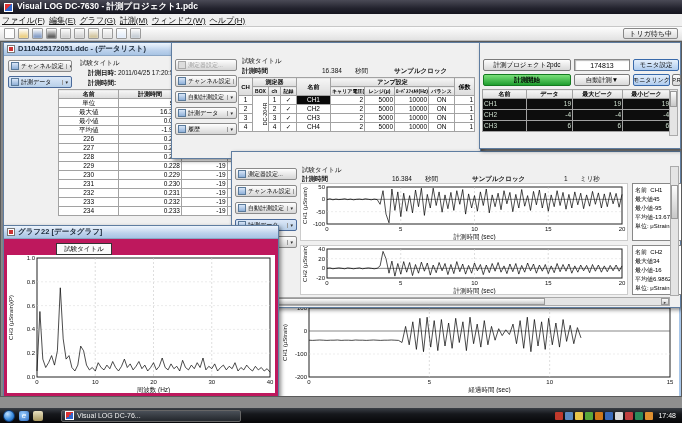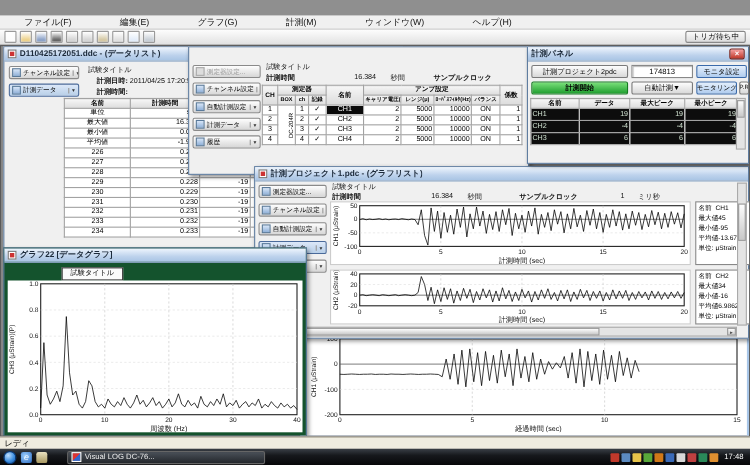--- a/index.html
+++ b/index.html
@@ -5,21 +5,21 @@
 * { margin:0; padding:0; box-sizing:border-box; }
 html,body { width:682px; height:423px; overflow:hidden; font-family:"Liberation Sans", sans-serif; background:#000; }
 #stage { position:relative; width:682px; height:423px; background:#8f8f8f; }
 
 
 #titlebar { position:absolute; left:0; top:0; width:682px; height:14px;
   background:linear-gradient(180deg,#4a4a56,#23232e 60%,#15151e); display:flex; align-items:center; gap:4px; padding:0 4px; }
 #titlebar .t { color:#fff; font-size:8.5px; font-weight:bold; white-space:nowrap; }
 .appico { width:9px; height:9px; background:linear-gradient(135deg,#d33 50%,#36c 50%); border:1px solid #fff; }
 #menubar { position:absolute; left:0; top:14px; width:682px; height:13px; background:#f0f0f0; border-bottom:1px solid #c8c8c8; display:flex; align-items:center; }
-.mitem { font-size:8px; color:#111; padding:0 22px; height:13px; line-height:13px; }
+.mitem { font-size:8px; color:#111; padding:0 2px; height:13px; line-height:13px;text-decoration:underline; }
 #toolbar { position:absolute; left:0; top:27px; width:682px; height:14px; background:linear-gradient(#fdfdfd,#e2e2e2); border-bottom:1px solid #b8b8b8; display:flex; align-items:center; gap:3px; padding:0 4px; }
 .tico { width:11px; height:11px; border:1px solid #9a9a9a; border-radius:1px; box-shadow:inset 0 0 2px rgba(255,255,255,.8); }
 #trigger-btn { position:absolute; right:4px; top:1px; height:11px; padding:0 5px; font-size:7px; line-height:10px;
   background:linear-gradient(#fbfbfb,#dcdcdc); border:1px solid #888; border-radius:2px; }
 #mdi { position:absolute; left:0; top:41px; width:682px; height:356px; background:#8c8c8c; border:1px solid #5a5a5a; overflow:hidden; }
 #statusbar { position:absolute; left:0; top:397px; width:682px; height:11px; background:#efece0; border-top:1px solid #b8b4a4; font-size:7.5px; padding:0 4px; line-height:10px; }
 #taskbar { position:absolute; left:0; top:408px; width:682px; height:15px; background:linear-gradient(#3a3f46,#16181c 40%,#060608); display:flex; align-items:center; gap:4px; padding:0 3px; }
 #start-orb { width:12px; height:12px; border-radius:50%; background:radial-gradient(circle at 35% 30%,#bfe0ff,#3f8fe0 55%,#114f9e); border:1px solid #0a3a78; }
 .tb-ico { width:10px; height:10px; border-radius:2px; }
 #task-btn { height:12px; width:180px; margin-left:14px; background:linear-gradient(#4a5058,#23272c); border:1px solid #666; border-radius:2px;
@@ -77,20 +77,24 @@
 .scroll-v { position:absolute; width:9px; background:#e4e4e4; border:1px solid #aaa; }
 .thumb { position:absolute; background:linear-gradient(#fdfdfd,#c8c8c8); border:1px solid #999; }
 .sarrow { position:absolute; width:8px; height:7px; background:linear-gradient(#fdfdfd,#ccc); border:1px solid #999; font-size:4px; text-align:center; line-height:7px; color:#444; }
 .legendbox { position:absolute; border:1px solid #333; background:#fbfbfb; font-size:6.5px; text-align:center; line-height:10px; }
 </style>
 </head>
 <body>
 
 <div id="stage">
 
+  <div id="titlebar">
+    <div class="appico"></div>
+    <span class="t">Visual LOG DC-7630 - 計測プロジェクト1.pdc</span>
+  </div>
 
   <div id="menubar">
       <span class="mitem">ファイル(F)</span>
       <span class="mitem">編集(E)</span>
       <span class="mitem">グラフ(G)</span>
       <span class="mitem">計測(M)</span>
       <span class="mitem">ウィンドウ(W)</span>
       <span class="mitem">ヘルプ(H)</span>
     </div>
 
@@ -373,24 +377,20 @@
             <text x="268.66666666666663" y="79" font-size="6" text-anchor="middle" fill="#111" font-family="Liberation Sans, sans-serif">10</text>
             <text x="389" y="79" font-size="6" text-anchor="middle" fill="#111" font-family="Liberation Sans, sans-serif">15</text>
             <polyline points="28.0,35.2 31.6,35.4 35.2,35.2 38.7,35.0 42.3,35.2 45.9,35.4 49.5,35.2 53.0,35.2 56.6,35.0 60.2,35.4 63.8,35.2 67.4,35.2 70.9,35.4 74.5,35.0 78.1,35.2 81.7,35.2 85.3,35.4 88.8,35.2 92.4,35.0 96.0,35.2 99.6,35.4 103.1,35.2 106.7,35.2 110.3,35.0 113.9,35.2 117.5,35.4 121.0,37.5 124.6,21.4 128.2,39.8 131.8,16.8 135.4,44.4 138.9,13.3 142.5,46.7 146.1,12.2 149.7,42.1 153.2,15.6 156.8,45.6 160.4,14.5 164.0,41.0 167.6,18.0 171.1,43.3 174.7,13.3 178.3,37.5 181.9,16.8 185.4,45.6 189.0,12.2 192.6,38.7 196.2,19.1 199.8,42.1 203.3,15.6 206.9,39.8 210.5,21.4 214.1,35.2 217.7,23.7 221.2,30.6 224.8,24.8 228.4,29.5 232.0,19.1 235.5,38.7 239.1,15.6 242.7,43.3 246.3,12.2 249.9,46.7 253.4,14.5 257.0,41.0 260.6,16.8 264.2,44.4 267.7,13.3 271.3,39.8 274.9,18.0 278.5,42.1 282.1,14.5 285.6,36.4 289.2,20.3 292.8,38.7 296.4,22.6 300.0,32.9" fill="none" stroke="#000" stroke-width="0.7"></polyline>
             <text x="208.5" y="87" font-size="6.5" text-anchor="middle" fill="#111" font-family="Liberation Sans, sans-serif">経過時間 (sec)</text>
             <text x="6" y="37.5" font-size="6" text-anchor="middle" fill="#111" transform="rotate(-90 6 37.5)" font-family="Liberation Sans, sans-serif">CH1 (μStrain)</text>
           </svg>
         </div>
     </div>
 
     <div class="win" style="left:230px;top:109px;width:450px;height:157px;">
-      <div class="wtb">
-        <div class="docico"></div>
-        <span class="t">計測プロジェクト1.pdc - (グラフリスト)</span>
-      </div>
       <div style="position:absolute;left:3px;top:16px;width:62px;display:flex;flex-direction:column;gap:5px;">
           <div class="sbtn">
             <span class="ic"></span>
             <span>測定器設定...</span>
           </div>
           <div class="sbtn">
             <span class="ic"></span>
             <span>チャンネル設定</span>
             <span class="arr">▼</span>
           </div>
@@ -481,21 +481,21 @@
       <div class="scroll-v" style="right:1px;top:14px;height:130px;">
         <div class="thumb" style="left:0;top:18px;width:7px;height:34px;"></div>
       </div>
       <div class="scroll-h" style="left:2px;bottom:1px;width:436px;">
         <div class="sarrow" style="left:0;top:0;">◄</div>
         <div class="thumb" style="left:10px;top:0;width:300px;height:7px;"></div>
         <div class="sarrow" style="right:0;top:0;">►</div>
       </div>
     </div>
 
-    <div class="win" style="left:2px;top:183px;width:276px;height:172px;background:#14532d;">
+    <div class="win" style="left:2px;top:183px;width:276px;height:172px;background:#be185d;">
       <div class="wtb">
         <div class="docico"></div>
         <span class="t">グラフ22 [データグラフ]</span>
       </div>
       <div class="legendbox" style="left:52px;top:17px;width:56px;height:12px;">試験タイトル</div>
       <div class="chart" style="left:3px;top:29px;width:268px;height:138px;">
           <svg width="268" height="138" xmlns="http://www.w3.org/2000/svg" style="display:block">
             <rect x="30" y="3" width="233" height="119" fill="#fff" stroke="#222" stroke-width="1"></rect>
             <line x1="88.25" y1="3" x2="88.25" y2="122" stroke="#c8c8c8" stroke-width="0.6" stroke-dasharray="2,2"></line>
             <line x1="146.5" y1="3" x2="146.5" y2="122" stroke="#c8c8c8" stroke-width="0.6" stroke-dasharray="2,2"></line>
@@ -516,24 +516,20 @@
             <text x="204.75" y="129" font-size="6" text-anchor="middle" fill="#111" font-family="Liberation Sans, sans-serif">30</text>
             <text x="263" y="129" font-size="6" text-anchor="middle" fill="#111" font-family="Liberation Sans, sans-serif">40</text>
             <polyline points="30.0,116.0 32.9,56.5 35.8,104.1 38.7,112.5 41.6,107.7 44.6,100.6 47.5,110.1 50.4,95.8 53.3,32.8 56.2,83.9 59.1,104.1 62.0,100.6 64.9,112.5 67.9,116.0 70.8,110.1 73.7,91.1 76.6,95.8 79.5,110.1 82.4,114.9 85.3,112.5 88.3,116.0 91.2,107.7 94.1,112.5 97.0,114.9 99.9,110.1 102.8,113.7 105.7,106.5 108.6,112.5 111.5,116.0 114.5,111.3 117.4,104.1 120.3,112.5 123.2,108.9 126.1,114.9 129.0,111.3 131.9,106.5 134.9,113.7 137.8,110.1 140.7,116.0 143.6,112.5 146.5,107.7 149.4,114.9 152.3,111.3 155.2,103.0 158.2,112.5 161.1,114.9 164.0,108.9 166.9,113.7 169.8,111.3 172.7,116.0 175.6,105.3 178.5,112.5 181.5,114.9 184.4,110.1 187.3,113.7 190.2,107.7 193.1,112.5 196.0,103.0 198.9,114.9 201.8,111.3 204.8,113.7 207.7,108.9 210.6,116.0 213.5,112.5 216.4,110.1 219.3,114.9 222.2,111.3 225.1,113.7 228.0,107.7 231.0,116.0 233.9,112.5 236.8,114.9 239.7,110.1 242.6,113.7 245.5,116.0 248.4,111.3 251.3,114.9 254.3,112.5 257.2,116.0 260.1,113.7 263.0,117.2" fill="none" stroke="#000" stroke-width="0.7"></polyline>
             <text x="146.5" y="137" font-size="6.5" text-anchor="middle" fill="#111" font-family="Liberation Sans, sans-serif">周波数 (Hz)</text>
             <text x="6" y="62.5" font-size="6" text-anchor="middle" fill="#111" transform="rotate(-90 6 62.5)" font-family="Liberation Sans, sans-serif">CH3 (μStrain)(P)</text>
           </svg>
         </div>
     </div>
 
     <div class="win" style="left:478px;top:0;width:202px;height:107px;">
-      <div class="wtb">
-        <span class="t">計測パネル</span>
-        <div class="closebtn">×</div>
-      </div>
       <button class="btn" style="left:3px;top:16px;width:88px;height:12px;">計測プロジェクト2pdc</button>
       <div class="display" style="left:94px;top:16px;width:56px;height:12px;">174813</div>
       <button class="btn blue" style="left:153px;top:16px;width:46px;height:12px;">モニタ設定</button>
       <button class="btn green" style="left:3px;top:31px;width:88px;height:12px;">計測開始</button>
       <button class="btn" style="left:94px;top:31px;width:56px;height:12px;">自動計測▼</button>
       <button class="btn blue" style="left:153px;top:31px;width:37px;height:12px;font-size:6px;">モニタリング</button>
       <button class="btn" style="left:192px;top:31px;width:9px;height:12px;font-size:5.5px;">P.R</button>
       <table id="tblC" style="left:2px;top:46px;width:188px;">
         <colgroup>
             <col style="width:44px">
@@ -570,21 +566,20 @@
             </tr>
           </tbody>
       </table>
       <div class="scroll-v" style="right:2px;top:46px;height:47px;">
         <div class="thumb" style="left:0;top:1px;width:7px;height:16px;"></div>
       </div>
     </div>
 
   </div>
 
-  <div id="statusbar"><span>レディ</span></div>
 
   <div id="taskbar">
     <div id="start-orb"></div>
     <div class="tb-ico" style="background:radial-gradient(circle at 40% 35%,#9fd0ff,#2a6ac0);color:#fff;font-size:8px;font-style:italic;text-align:center;line-height:10px;">e</div>
     <div class="tb-ico" style="background:linear-gradient(#e8e0c0,#a89860);"></div>
     <div id="task-btn">
       <div class="appico" style="flex:none;"></div>
       <span>Visual LOG DC-76...</span>
     </div>
     <div id="tray">

